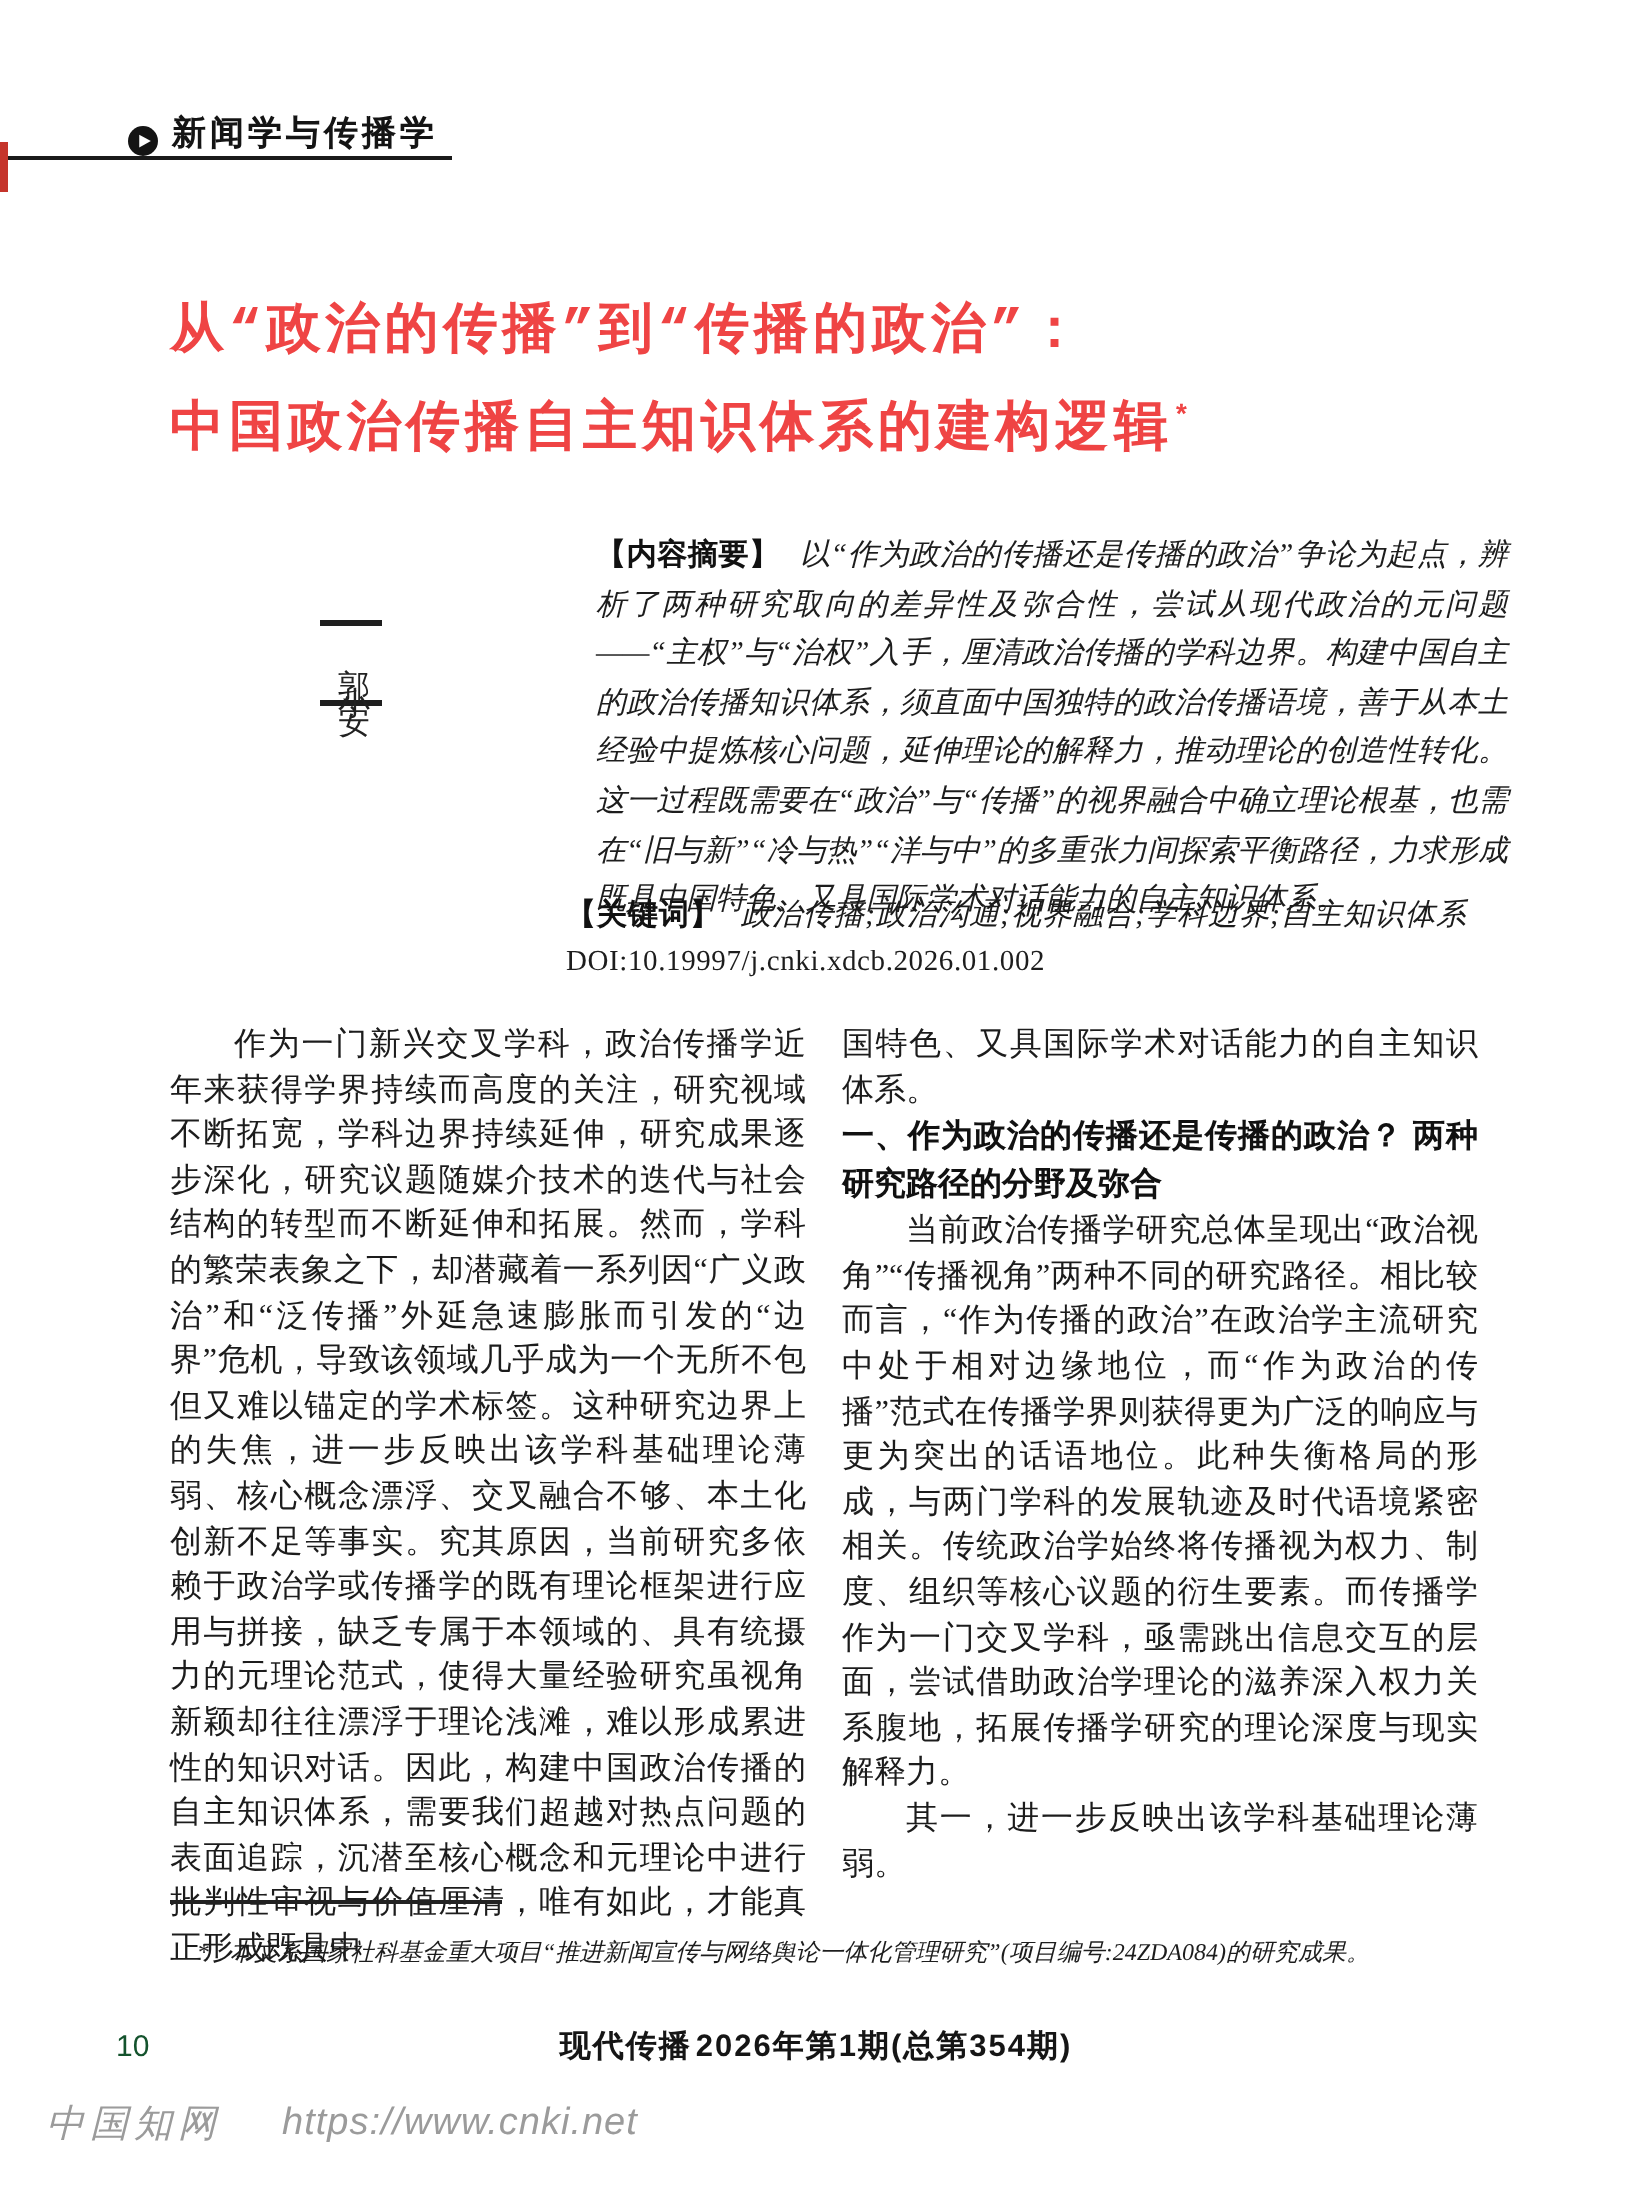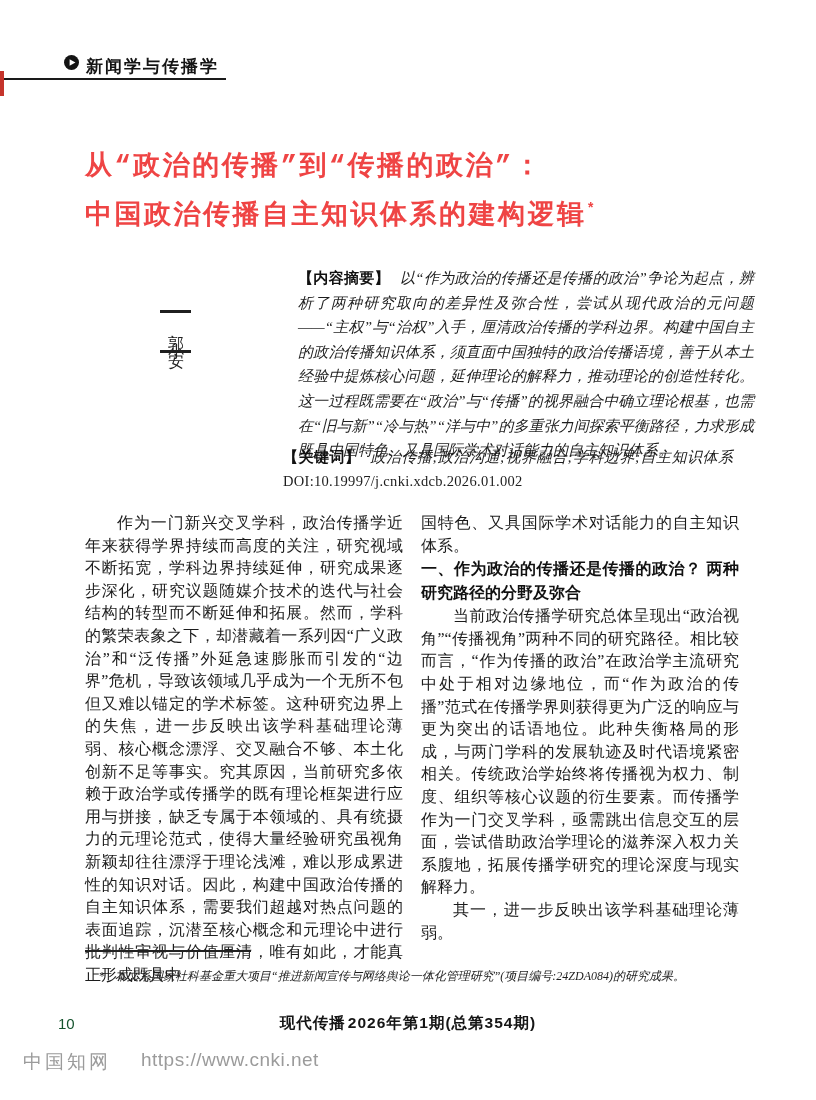--- a/index.html
+++ b/index.html
@@ -1,21 +1,21 @@
 <!DOCTYPE html>
 <html><head>
 <meta charset="utf-8">
 <style>
   html,body{margin:0;padding:0;}
   body{
     width:816px;height:1100px;background:#ffffff;position:relative;
     font-family:"Liberation Serif",serif;color:#1b1b1b;overflow:hidden;
   }
   .journal-section{
-    position:absolute;left:64px;top:55px;display:flex;align-items:flex-start;gap:7px;
+    position:absolute;left:64px;top:55px;display:flex;align-items:flex-end;gap:7px;
     font-family:"Liberation Sans",sans-serif;font-weight:bold;font-size:17px;
     letter-spacing:2px;color:#141414;
   }
   .play-icon{width:15px;height:15px;display:block;}
   .header-rule{position:absolute;left:0;top:78px;width:226px;height:2px;background:#1a1a1a;}
   .red-mark{position:absolute;left:0;top:71px;width:4px;height:25px;background:#c5342b;}
 
   .article-title{
     position:absolute;left:85px;top:146px;width:620px;
     font-family:Liberation Mono, monospace;font-weight:bold;font-size:27px;
@@ -65,22 +65,22 @@
 
   .page-number{position:absolute;left:58px;top:1015px;font-size:15px;font-family:"Liberation Sans",sans-serif;color:#14532d;}
   .journal-footer{
     position:absolute;left:0;top:1013px;width:816px;text-align:center;
     font-family:"Liberation Sans",sans-serif;font-weight:bold;font-size:15.5px;
     letter-spacing:1px;color:#151515;
   }
   .journal-footer .logo{margin-right:2px;}
 
   .watermark{
-    position:absolute;left:23px;top:1049px;display:flex;align-items:flex-start;gap:30px;
-    color:#9b9b9b;font-family:"Liberation Sans",sans-serif;
+    position:absolute;left:23px;top:1049px;display:flex;align-items:center;gap:30px;
+    color:#9b9b9b;font-family:"Liberation Sans",sans-serif;font-style:italic;
   }
   .watermark .site{font-size:19px;letter-spacing:3px;}
   .watermark .url{font-size:19px;letter-spacing:0.5px;}
 </style>
 </head>
 <body>
 
 <div class="journal-section">
   <svg class="play-icon" viewBox="0 0 16 16" aria-hidden="true">
     <circle cx="8" cy="8" r="8" fill="#141414"></circle>

